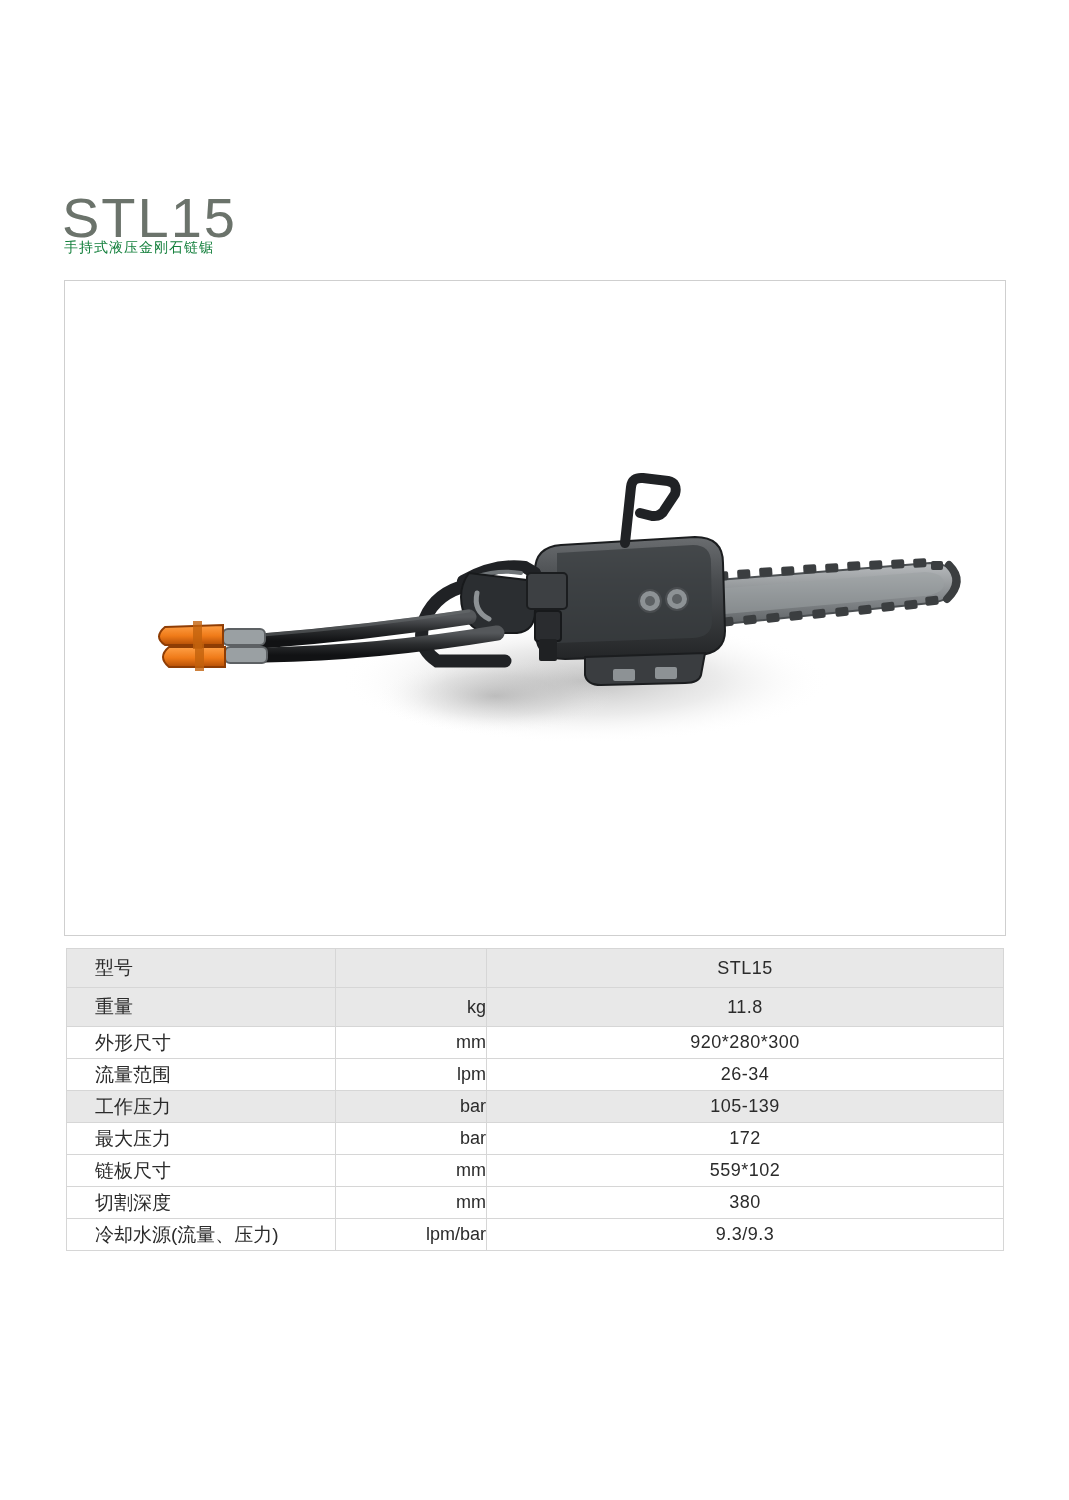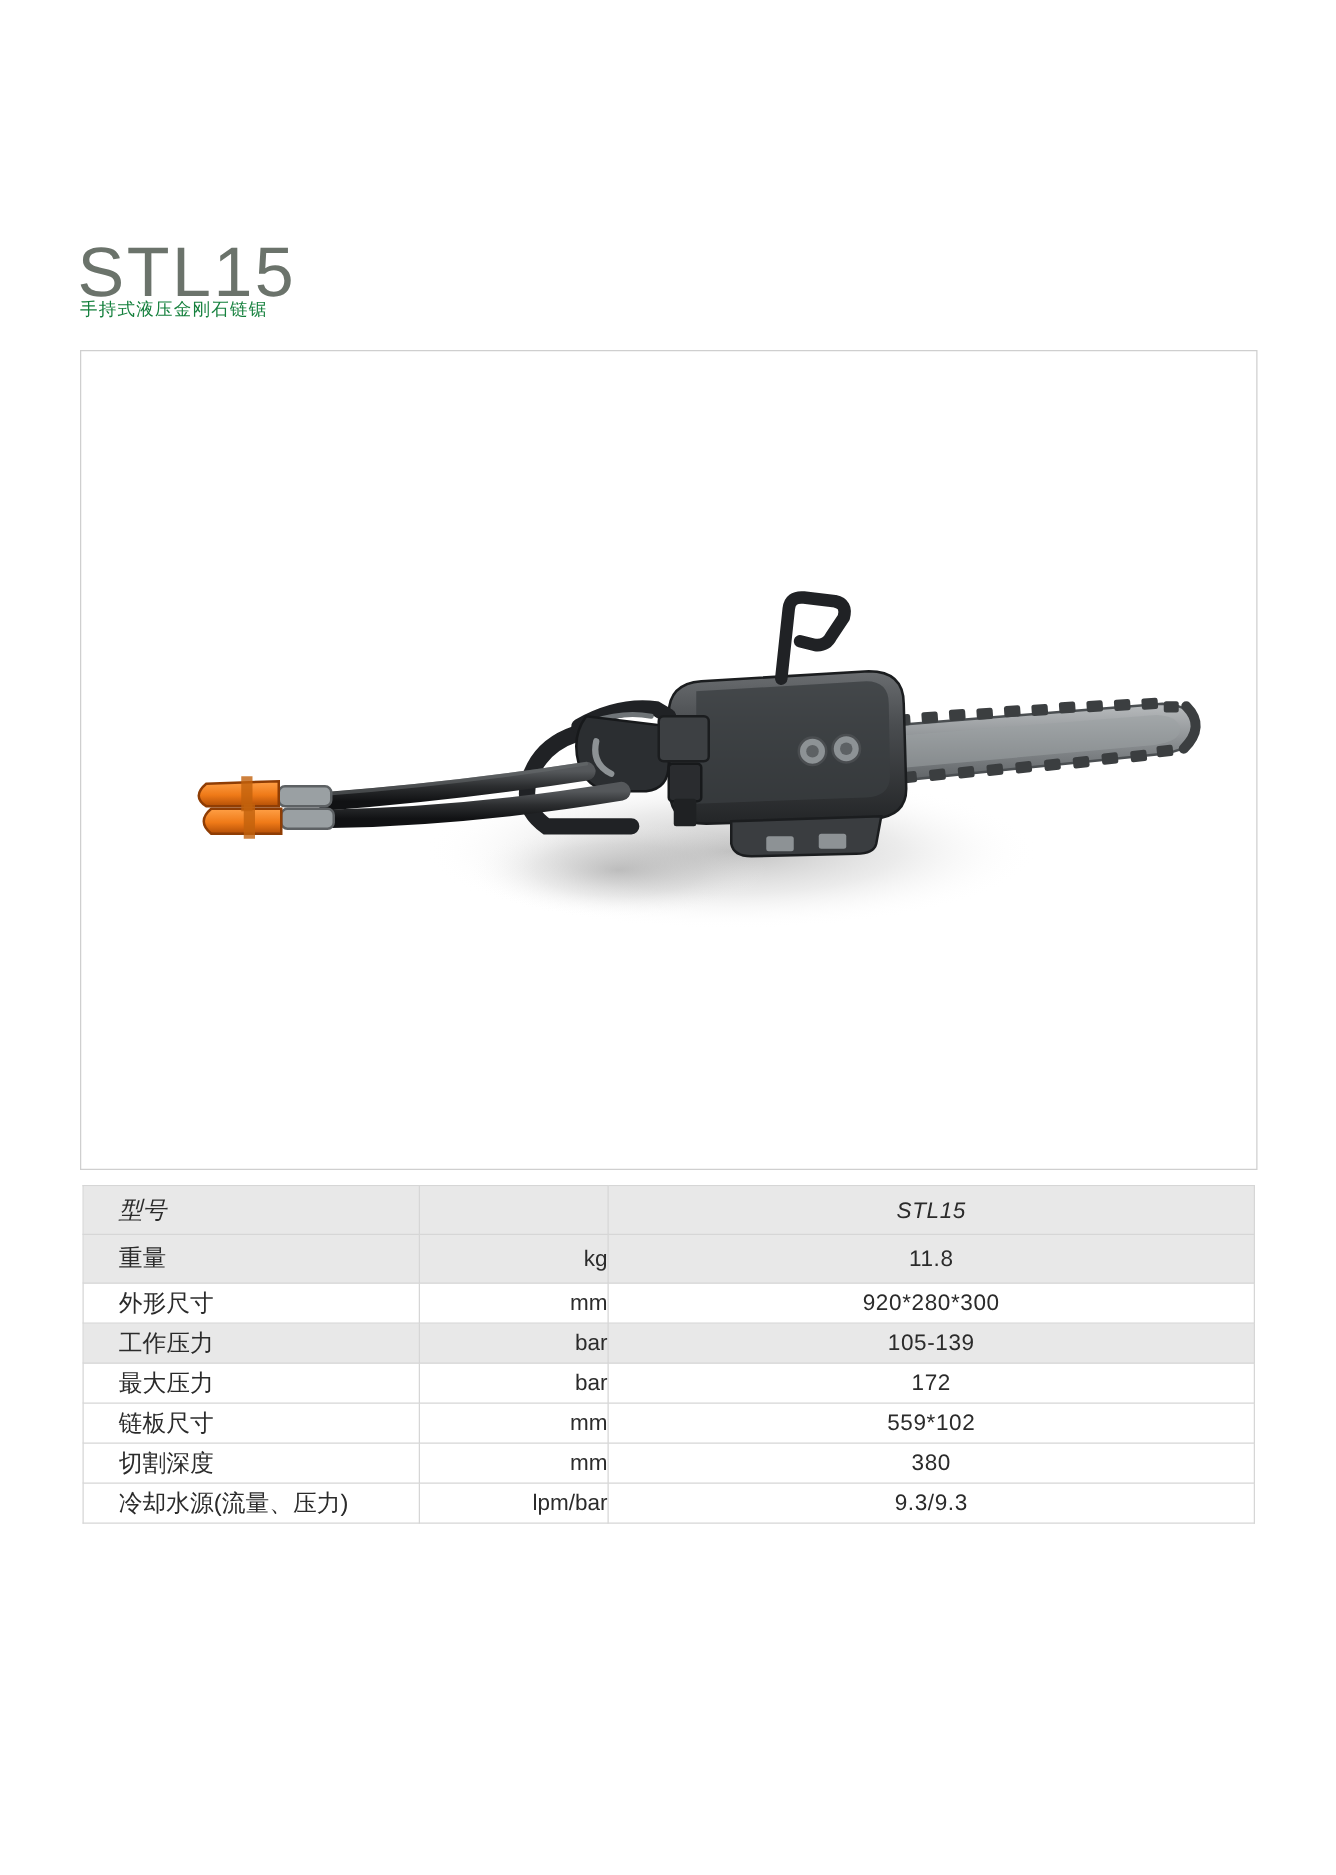--- a/index.html
+++ b/index.html
@@ -90,21 +90,21 @@
     text-align: center;
     color: #2b2b2b;
     font-size: 18px;
   }
   .row-shaded td {
     background: #e8e8e8;
   }
   .row-plain td {
     background: #ffffff;
   }
-  .spec-table tr.r0 td { height: 38px; font-style: italic; }
+  .spec-table tr.r0 td { height: 38px; }
   .spec-table tr.r1 td { height: 38px; }
   .spec-table tr td { height: 31px; }
   .mono-num {
     letter-spacing: 0.5px;
   }
 </style>
 </head>
 <body>
 
 <div class="page">
@@ -226,20 +226,25 @@
       <tr class="row-shaded r1">
         <td class="c-name">重量</td>
         <td class="c-unit">kg</td>
         <td class="c-val mono-num">11.8</td>
       </tr>
       <tr class="row-plain">
         <td class="c-name">外形尺寸</td>
         <td class="c-unit">mm</td>
         <td class="c-val mono-num">920*280*300</td>
       </tr>
+      <tr class="row-plain">
+        <td class="c-name">流量范围</td>
+        <td class="c-unit">lpm</td>
+        <td class="c-val mono-num">26-34</td>
+      </tr>
       <tr class="row-shaded">
         <td class="c-name">工作压力</td>
         <td class="c-unit">bar</td>
         <td class="c-val mono-num">105-139</td>
       </tr>
       <tr class="row-plain">
         <td class="c-name">最大压力</td>
         <td class="c-unit">bar</td>
         <td class="c-val mono-num">172</td>
       </tr>

